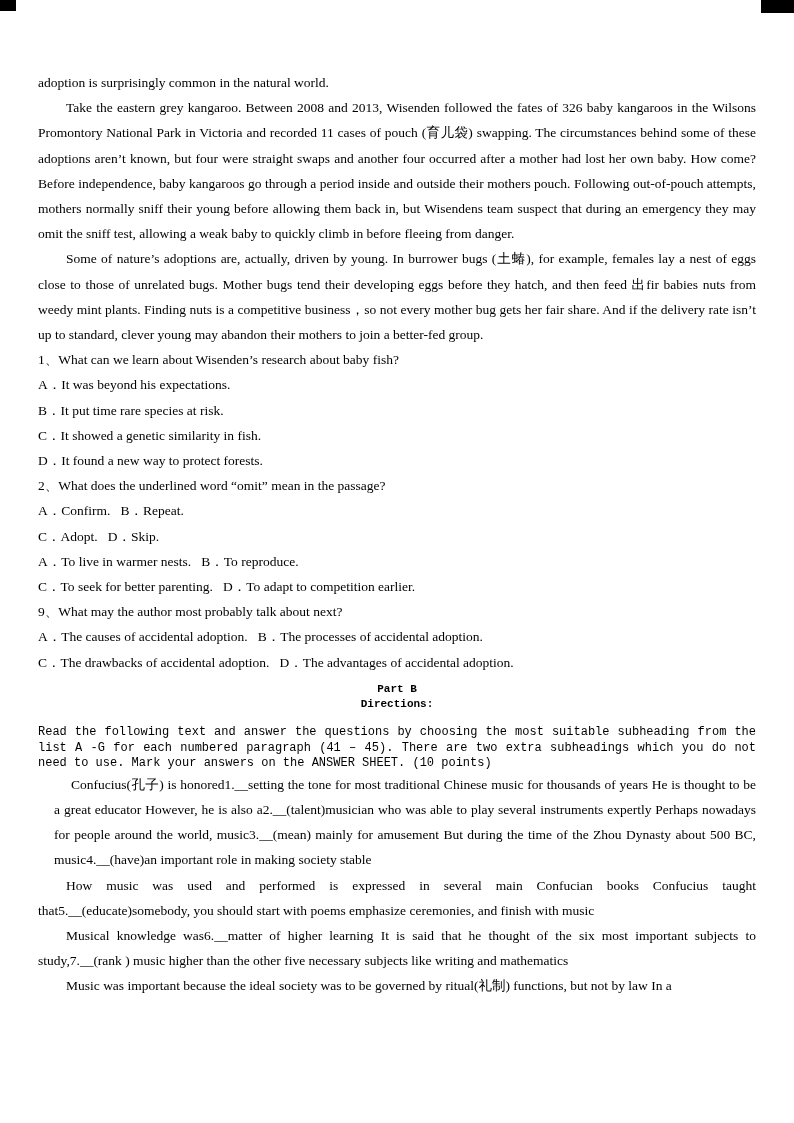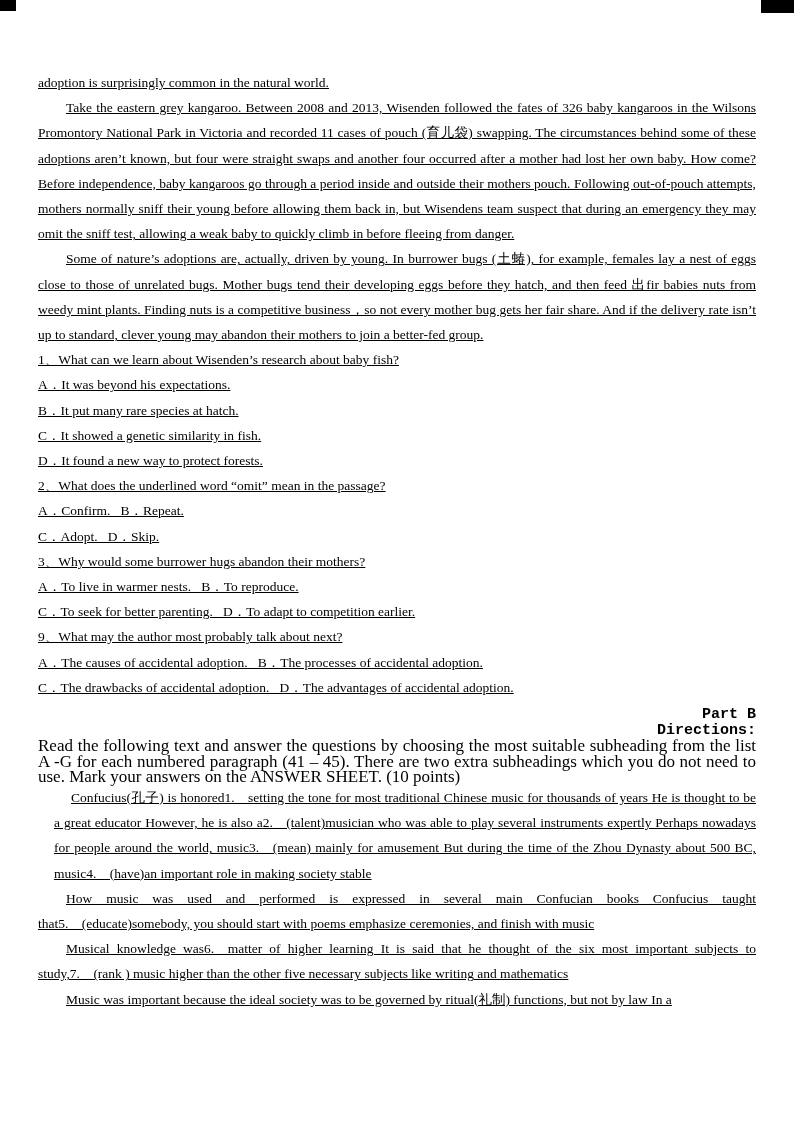--- a/index.html
+++ b/index.html
@@ -19,62 +19,61 @@
   #content {
     position: absolute;
     left: 38px;
     top: 70px;
     width: 718px;
   }
   .para {
     font-size: 13.5px;
     line-height: 25.2px;
     text-align: justify;
-    text-decoration: underline;
   }
   .left {
     text-align: left;
     white-space: pre-wrap;
   }
   .indent { text-indent: 28px; }
   .indent-sm { text-indent: 17px; margin-left: 16px; }
   .mono {
-    font-family: Liberation Serif, serif;
-    font-size: 17px;
+    font-family: Liberation Mono, monospace;
+    font-size: 12px;
     line-height: 15.6px;
     text-align: justify;
+    margin-top: 12px;
   }
   .mono-b {
     font-family: "Liberation Mono", monospace;
-    font-size: 15px;
+    font-size: 11px;
     line-height: 15.6px;
     font-weight: bold;
-    text-align: right;
+    text-align: center;
   }
   .mt { margin-top: 7px; }
 </style>
 </head>
 <body>
 
 <div class="scan-mark" id="mark-tl"></div>
 <div class="scan-mark" id="mark-tr"></div>
 
 <div id="content">
     <div class="para left">adoption is surprisingly common in the natural world.</div>
     <div class="para indent">Take the eastern grey kangaroo. Between 2008 and 2013, Wisenden followed the fates of 326 baby kangaroos in the Wilsons Promontory National Park in Victoria and recorded 11 cases of pouch (育儿袋) swapping. The circumstances behind some of these adoptions aren’t known, but four were straight swaps and another four occurred after a mother had lost her own baby. How come? Before independence, baby kangaroos go through a period inside and outside their mothers pouch. Following out-of-pouch attempts, mothers normally sniff their young before allowing them back in, but Wisendens team suspect that during an emergency they may omit the sniff test, allowing a weak baby to quickly climb in before fleeing from danger.</div>
     <div class="para indent">Some of nature’s adoptions are, actually, driven by young. In burrower bugs (土蝽), for example, females lay a nest of eggs close to those of unrelated bugs. Mother bugs tend their developing eggs before they hatch, and then feed 出fir babies nuts from weedy mint plants. Finding nuts is a competitive business，so not every mother bug gets her fair share. And if the delivery rate isn’t up to standard, clever young may abandon their mothers to join a better-fed group.</div>
     <div class="para left">1、What can we learn about Wisenden’s research about baby fish?</div>
     <div class="para left">A．It was beyond his expectations.</div>
-    <div class="para left">B．It put many rare species at hatch.</div>
+    <div class="para left">B．It put time rare species at risk.</div>
     <div class="para left">C．It showed a genetic similarity in fish.</div>
     <div class="para left">D．It found a new way to protect forests.</div>
     <div class="para left">2、What does the underlined word “omit” mean in the passage?</div>
     <div class="para left">A．Confirm.   B．Repeat.</div>
     <div class="para left">C．Adopt.   D．Skip.</div>
-    <div class="para left">3、Why would some burrower hugs abandon their mothers?</div>
     <div class="para left">A．To live in warmer nests.   B．To reproduce.</div>
     <div class="para left">C．To seek for better parenting.   D．To adapt to competition earlier.</div>
     <div class="para left">9、What may the author most probably talk about next?</div>
     <div class="para left">A．The causes of accidental adoption.   B．The processes of accidental adoption.</div>
     <div class="para left">C．The drawbacks of accidental adoption.   D．The advantages of accidental adoption.</div>
     <div class="mono-b mt">Part B</div>
     <div class="mono-b">Directions:</div>
     <div class="mono">Read the following text and answer the questions by choosing the most suitable subheading from the list A -G for each numbered paragraph (41 – 45). There are two extra subheadings which you do not need to use. Mark your answers on the ANSWER SHEET.  (10 points)</div>
     <div class="para indent-sm">Confucius(孔子) is honored1.__setting the tone for most traditional Chinese music for thousands of years He is thought to be a great educator However, he is also a2.__(talent)musician who was able to play several instruments expertly Perhaps nowadays for people around the world, music3.__(mean) mainly for amusement But during the time of the Zhou Dynasty about 500 BC, music4.__(have)an important role in making society stable</div>
     <div class="para indent">How music was used and performed is expressed in several main Confucian books Confucius taught that5.__(educate)somebody, you should start with poems emphasize ceremonies, and finish with music</div>

